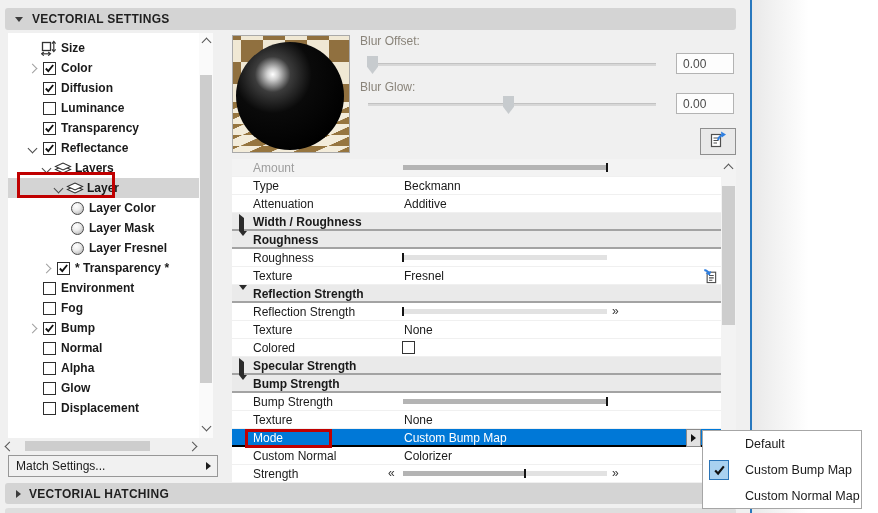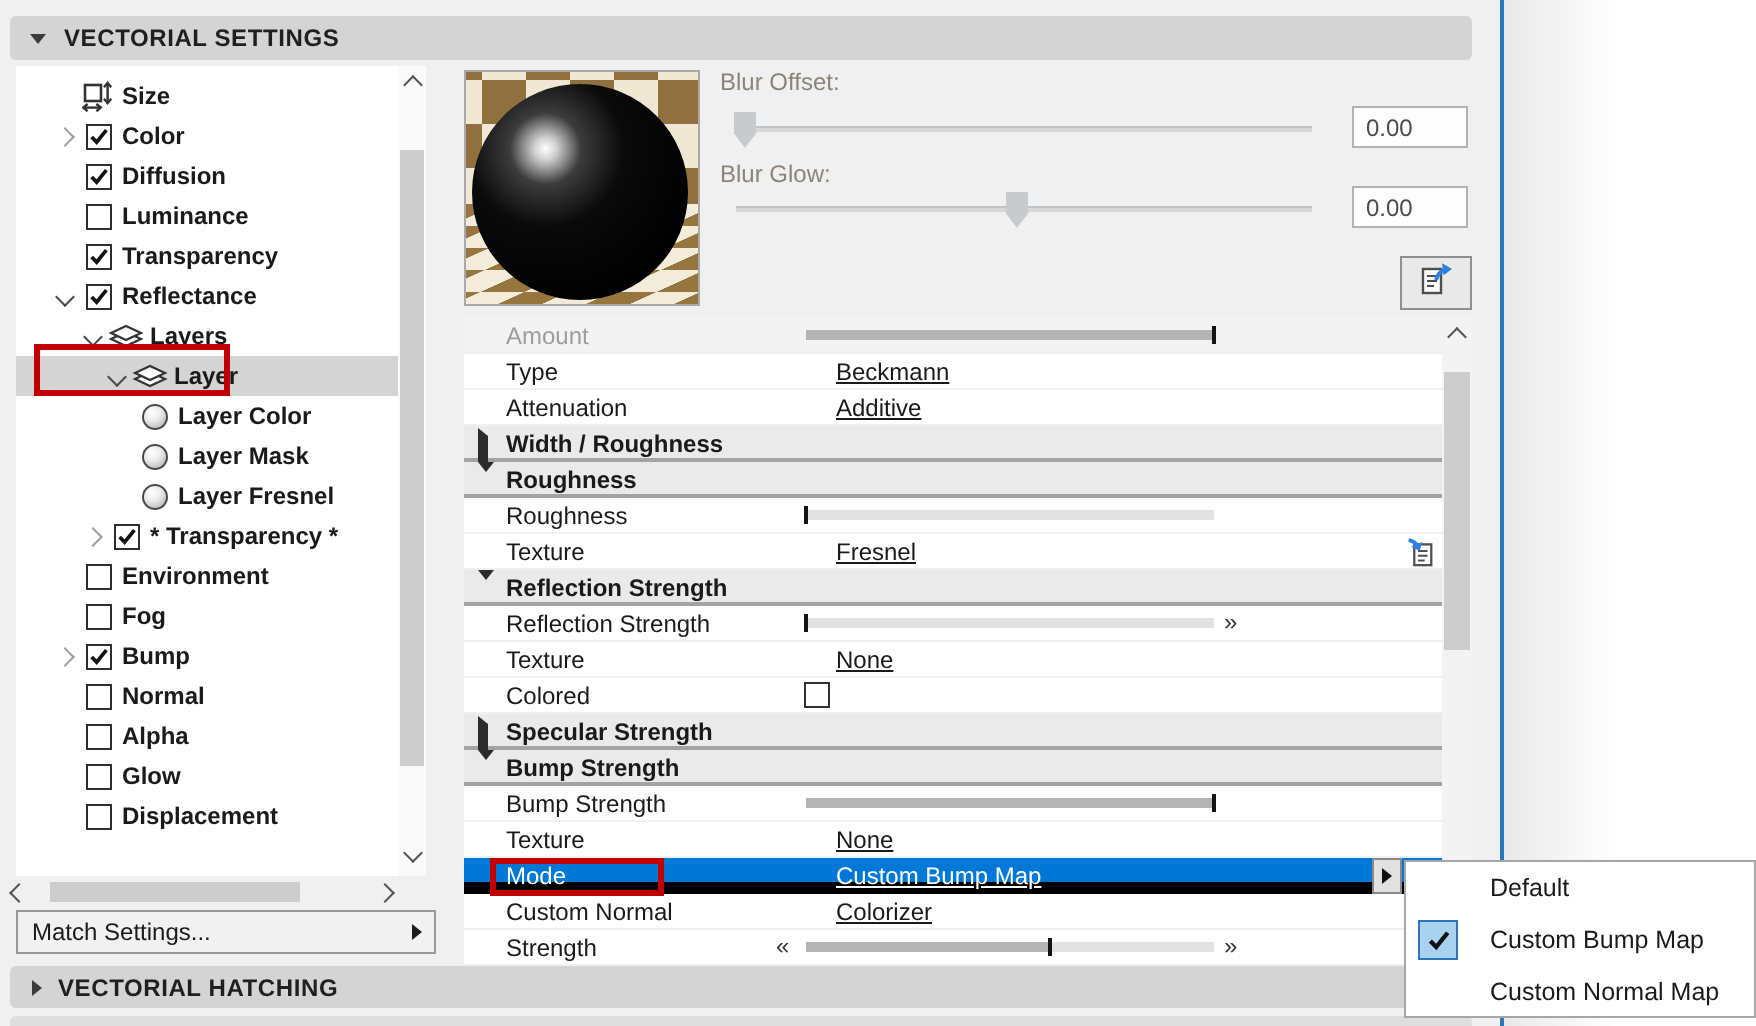--- a/index.html
+++ b/index.html
@@ -40,40 +40,40 @@
                 clip-path:polygon(0 0,100% 0,100% 60%,50% 100%,0 60%); }
   .valbox { width:58px; height:21px; background:#fdfdfd; border:1px solid #b3b3b3; color:#4a4a4a;
             display:flex; align-items:center; padding-left:6px; }
   .toolbtn { background:#e9e9e9; border:1px solid #8f8f8f; display:flex; align-items:center; justify-content:center; }
 
   
   #props { left:232px; top:159px; width:489px; height:324px; overflow:hidden; background:#fff;text-align:center; }
   .prow { height:18px; position:relative; background:#fff; border-bottom:1px solid #f0f0f0; }
   .prow.group { background:#eaeaea; border-bottom:2px solid #a3a3a3; }
   .prow.disabled { background:#f3f3f3; }
-  .prow.selected { background:#0078d7; border-bottom:6px solid #000000; }
+  .prow.selected { background:#0078d7; border-bottom:2px solid #000000; }
   .prow .plabel { position:absolute; left:21px; top:2px; }
   .prow.group .plabel { font-weight:bold; }
   .prow.selected .plabel, .prow.selected .pvalue { color:#fff; }
   .prow.disabled .plabel, .prow.disabled .pvalue, .prow.disabled .pnum { color:#9d9d9d; }
   .prow .gtri { position:absolute; left:7px; top:5px; }
   .prow .gtri .tri-down{ border-top-color:#2b2b2b; } .prow .gtri .tri-right{ border-left-color:#2b2b2b; }
-  .prow .pvalue { position:absolute; left:186px; top:2px;text-decoration:underline; }
+  .prow .pvalue { position:absolute; left:172px; top:2px; }
   .prow .pnum { position:absolute; right:9px; top:16px; }
   .ptrack { position:absolute; left:171px; top:6px; width:204px; height:5px; background:#e2e2e2; }
   .pfill  { position:absolute; left:0; top:0; height:5px; background:#b4b4b4; }
   .pthumb { position:absolute; top:-2px; width:2px; height:9px; background:#141414; }
   .pmore { position:absolute; top:1px; color:#333; font-size:12px; }
   .pcheck { position:absolute; left:170px; top:2px; width:13px; height:13px; border:1.5px solid #333; background:#fff; }
   .drop-btn { position:absolute; left:454px; top:0px; width:15px; height:18px; background:#e1e1e1;
               border:1px solid #8a8a8a; display:flex; align-items:center; justify-content:center; }
   .drop-btn .tri-right { border-left-color:#111; }
 
   
-  #ctx-menu { left:702px; top:430px; width:176px; height:79px; background:#fff; border:1px solid #a6a6a6; z-index:10; }
+  #ctx-menu { left:702px; top:430px; width:160px; height:79px; background:#fff; border:1px solid #a6a6a6; z-index:10; }
   .menu-item { height:26px; display:flex; align-items:center; font-size:12.5px; }
   .menu-check { width:20px; height:20px; margin-left:6px; border:1px solid #2a74b8; background:#a9d1f0;
                 display:flex; align-items:center; justify-content:center; }
   .menu-check-space { width:20px; margin-left:6px; }
   .menu-label { margin-left:16px; white-space:nowrap; }
 
   
   .annotation { border:3px solid #c00000; z-index:20; pointer-events:none; }
 
   

